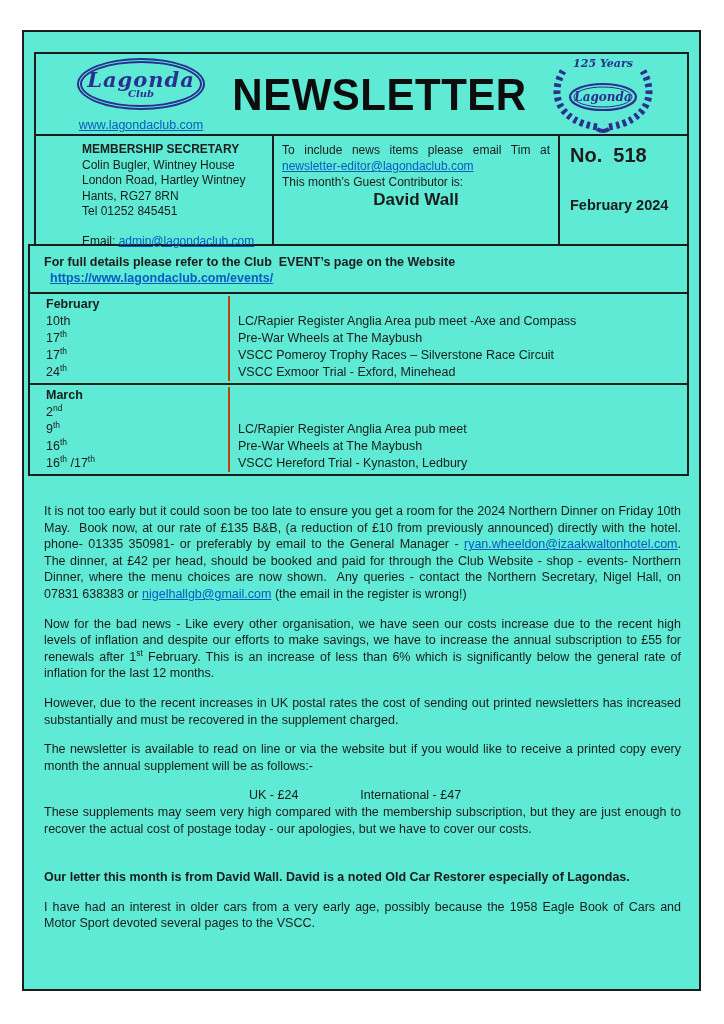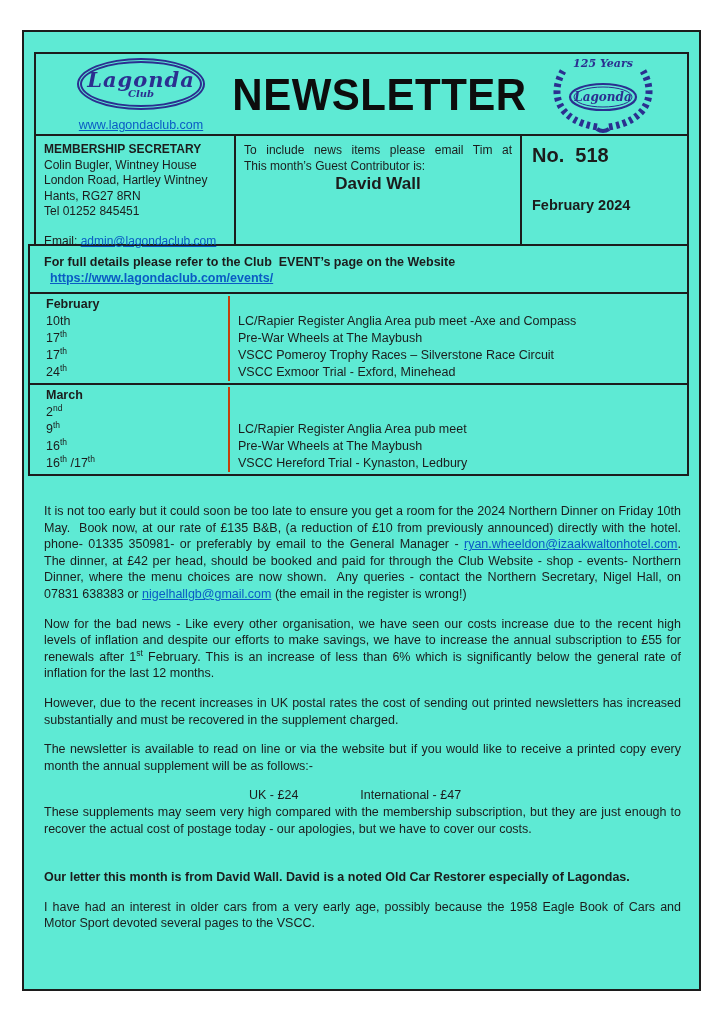--- a/index.html
+++ b/index.html
@@ -15,21 +15,21 @@
   .oval .script { font-family:"DejaVu Serif", serif; font-style:italic; font-weight:bold; font-size:21px; color:#2b2f90; line-height:18px; letter-spacing:1px; }
   .oval .club { font-family:"DejaVu Serif", serif; font-style:italic; font-weight:bold; font-size:10px; color:#2b2f90; line-height:9px; }
   .site-link { margin-top:8px; font-size:12.5px; }
   a.lnk { color:#0a5bc4; text-decoration:underline; }
   .main-title { font-size:42px; font-weight:800; letter-spacing:0.5px; color:#0d0d0d; transform:scaleY(1.04); white-space:nowrap; }
   .logo-right { width:140px; display:flex; justify-content:center; }
 
   
   .info-table { margin:-2px 10px 0 10px; border:2px solid #1c1c1c; display:flex; height:112px; font-size:12px; }
   .cell { padding:6px 8px; }
-  .cell.sec { width:200px; border-right:2px solid #1c1c1c; line-height:15.5px; }
+  .cell.sec { width:200px; border-right:2px solid #1c1c1c; line-height:15.5px;margin-left:38px; }
   .cell.mid { width:286px; border-right:2px solid #1c1c1c; line-height:16px; }
   .cell.iss { flex:1; padding:8px 10px; }
   .b { font-weight:bold; }
   .sec .email-line { margin-top:14px; }
   .mid .justify-line { text-align:justify; text-align-last:justify; white-space:normal; }
   .mid .contributor { text-align:center; font-size:17px; font-weight:bold; margin-top:2px; }
   .iss .num { font-size:20px; font-weight:bold; white-space:pre-wrap; }
   .iss .idate { font-size:14.5px; font-weight:bold; margin-top:30px; }
 
   
@@ -86,20 +86,21 @@
       <div class="cell sec">
         <div class="b">MEMBERSHIP SECRETARY</div>
         <div>Colin Bugler, Wintney House</div>
         <div>London Road, Hartley Wintney</div>
         <div>Hants, RG27 8RN</div>
         <div>Tel 01252 845451</div>
         <div class="email-line"><span>Email: </span><a class="lnk" href="#">admin@lagondaclub.com</a></div>
       </div>
       <div class="cell mid">
         <div class="justify-line">To include news items please email Tim at</div>
+        <div><a class="lnk" href="#">newsletter-editor@lagondaclub.com</a></div>
         <div>This month’s Guest Contributor is:</div>
         <div class="contributor">David Wall</div>
       </div>
       <div class="cell iss">
         <div class="num">No.  518</div>
         <div class="idate">February 2024</div>
       </div>
     </div>
 
     <div class="events-box">

